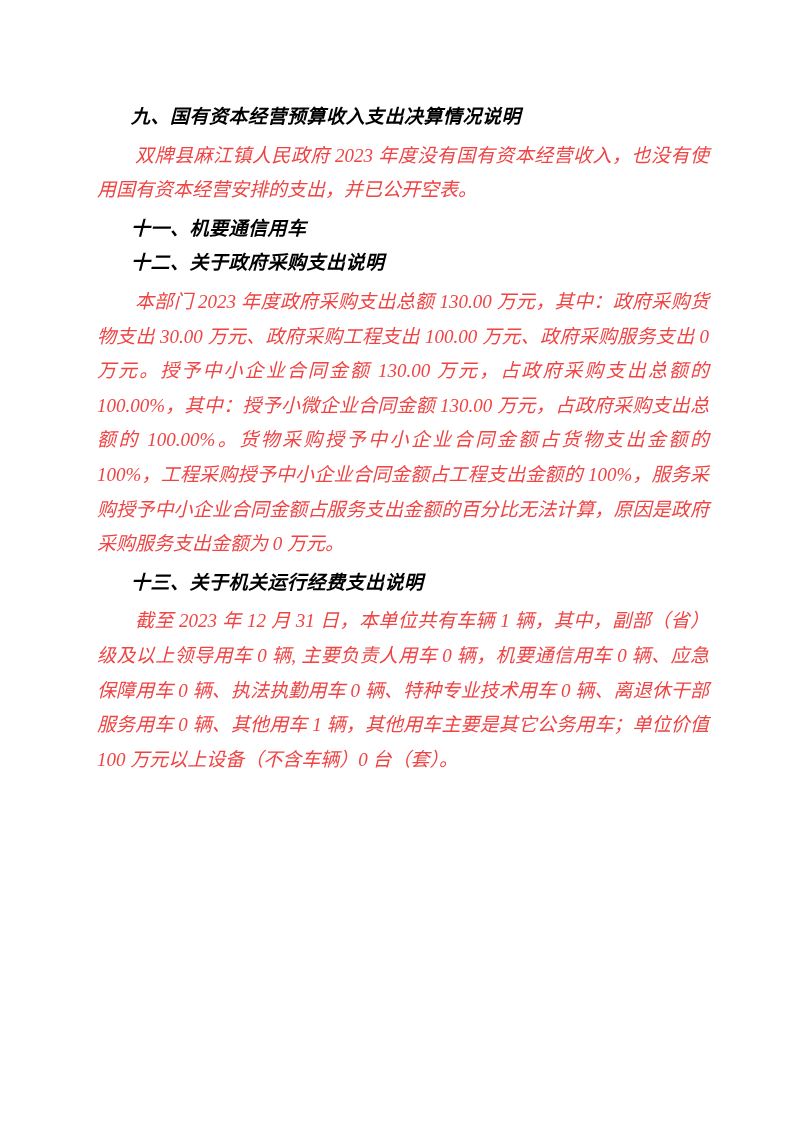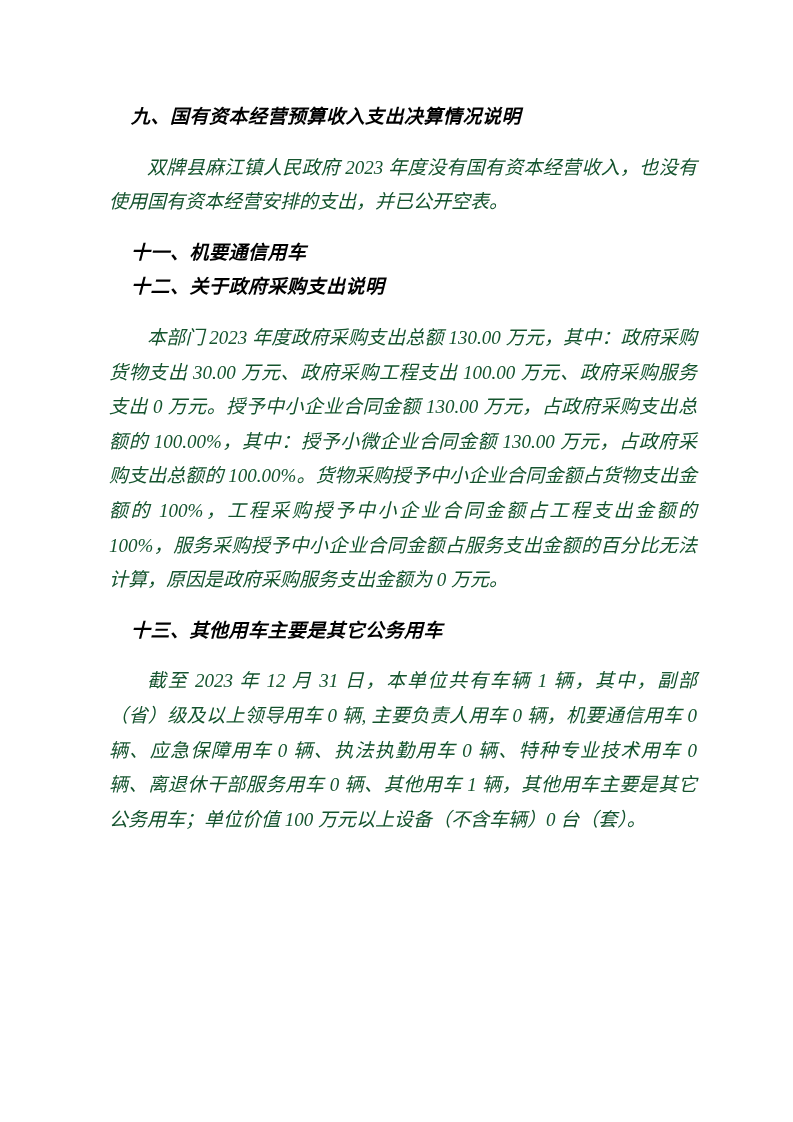--- a/index.html
+++ b/index.html
@@ -33,25 +33,25 @@
     line-height: 34.6px;
     color: #000000;
     text-indent: 2em;
     margin: 0;
     letter-spacing: 0.5px;
   }
   .section-paragraph {
     font-family: "Liberation Serif", "DejaVu Serif", serif;
     font-size: 19px;
     line-height: 34.6px;
-    color: #14532d;
+    color: #ef4444;
     text-align: justify;
     text-justify: inter-character;
     text-indent: 2em;
-    margin: 16px;
+    margin: 4px;
   }
 </style>
 </head>
 <body>
 
 <div class="page">
   <div class="doc-body">
   <div class="section">
     <h2 class="section-heading">九、国有资本经营预算收入支出决算情况说明</h2>
   <p class="section-paragraph">双牌县麻江镇人民政府 2023 年度没有国有资本经营收入，也没有使用国有资本经营安排的支出，并已公开空表。</p>
@@ -63,17 +63,17 @@
   <div class="section">
     <h2 class="section-heading">十一、机要通信用车</h2>
       </div>
 
   <div class="section">
     <h2 class="section-heading">十二、关于政府采购支出说明</h2>
   <p class="section-paragraph">本部门 2023 年度政府采购支出总额 130.00 万元，其中：政府采购货物支出 30.00 万元、政府采购工程支出 100.00 万元、政府采购服务支出 0 万元。授予中小企业合同金额 130.00 万元，占政府采购支出总额的 100.00%，其中：授予小微企业合同金额 130.00 万元，占政府采购支出总额的 100.00%。货物采购授予中小企业合同金额占货物支出金额的 100%，工程采购授予中小企业合同金额占工程支出金额的 100%，服务采购授予中小企业合同金额占服务支出金额的百分比无法计算，原因是政府采购服务支出金额为 0 万元。</p>
       </div>
 
   <div class="section">
-    <h2 class="section-heading">十三、其他用车主要是其它公务用车</h2>
+    <h2 class="section-heading">十三、关于机关运行经费支出说明</h2>
   <p class="section-paragraph">截至 2023 年 12 月 31 日，本单位共有车辆 1 辆，其中，副部（省）级及以上领导用车 0 辆, 主要负责人用车 0 辆，机要通信用车 0 辆、应急保障用车 0 辆、执法执勤用车 0 辆、特种专业技术用车 0 辆、离退休干部服务用车 0 辆、其他用车 1 辆，其他用车主要是其它公务用车；单位价值 100 万元以上设备（不含车辆）0 台（套）。</p>
       </div>
 </div>
 </div>
 
 </body></html>

